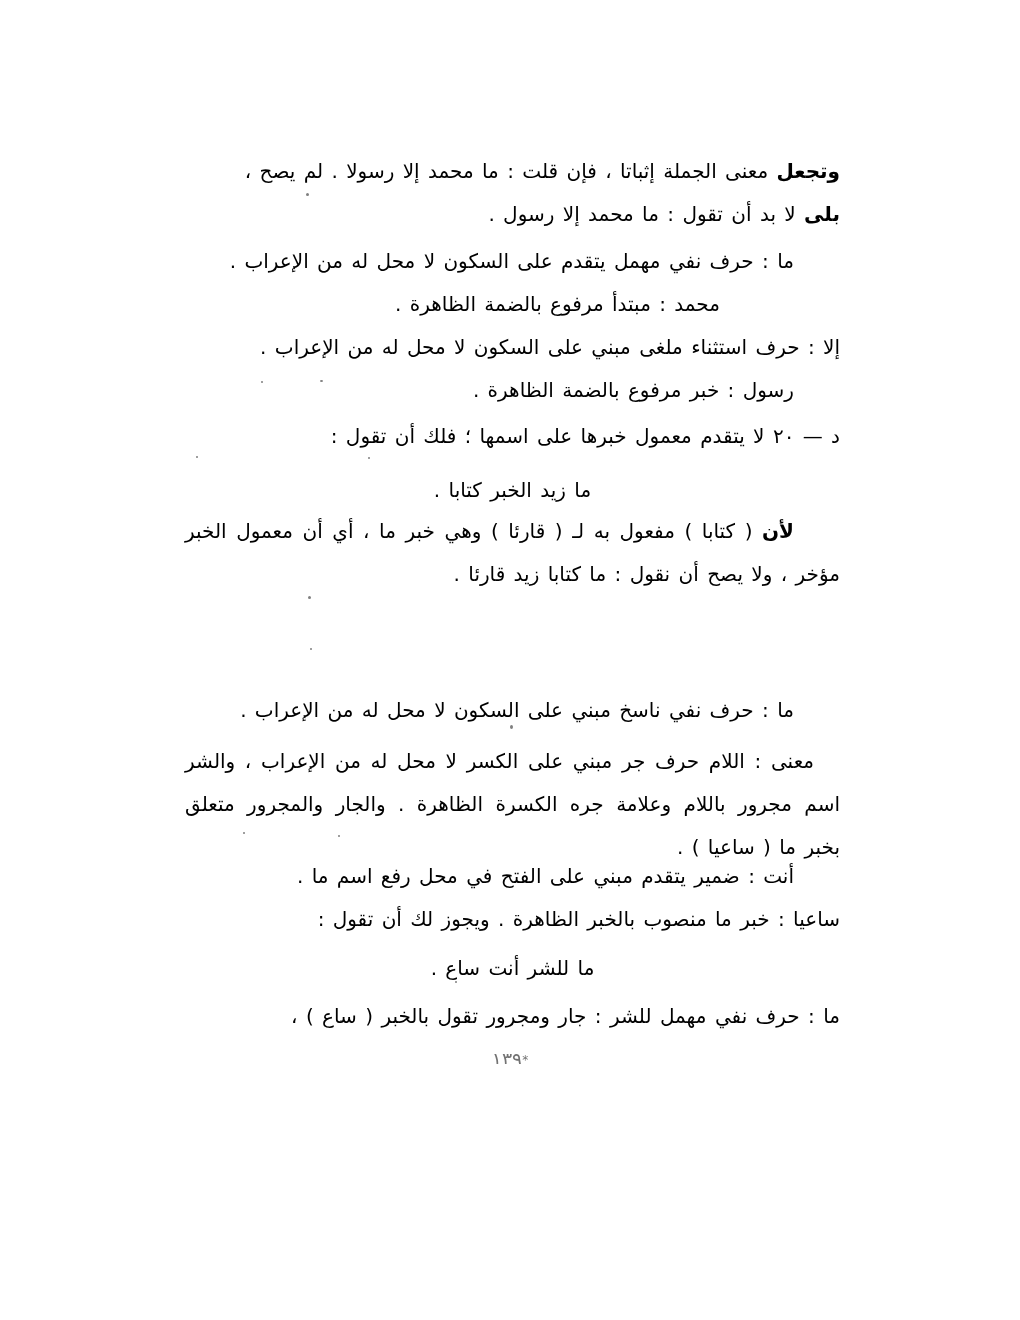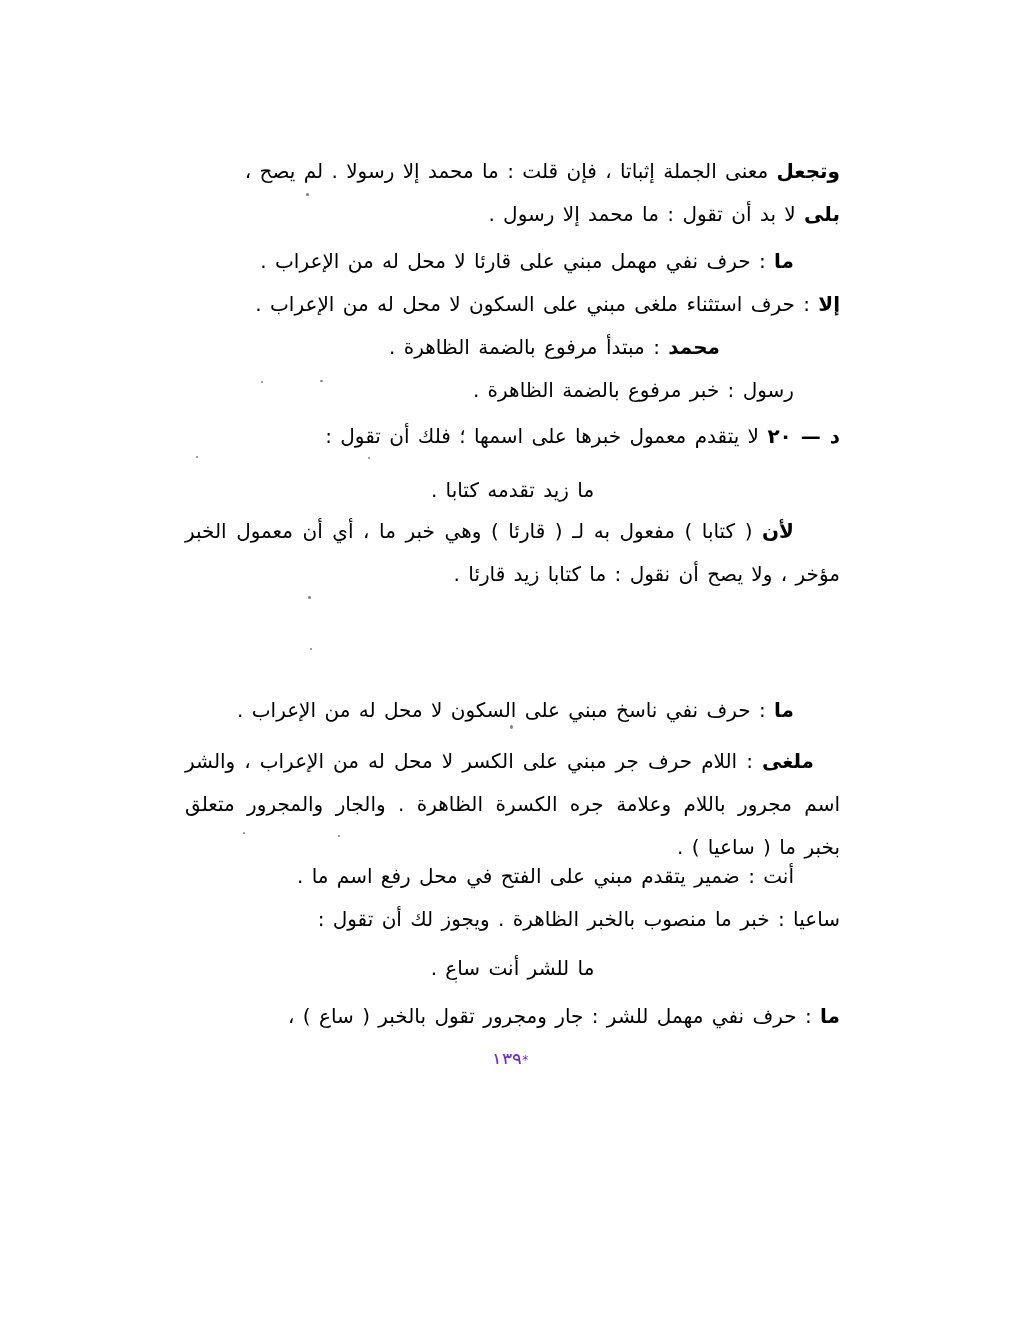--- a/index.html
+++ b/index.html
@@ -45,35 +45,35 @@
     text-align: center;
   }
   .para.indent-sm { text-indent: 26px; }
   .para.indent-md { text-indent: 46px; }
   .para.indent-lg { text-indent: 120px; }
 
   .lead {
     font-weight: bold;
   }
   .hw {
-    font-weight: bold;
+    font-weight: normal;
     margin-top: 38px;
   }
   .sp-top-xs { margin-top: 6px; }
   .sp-top-s  { margin-top: 11px; }
 
   .pagenum {
     position: absolute;
     left: 0;
     right: 0;
     top: 1048px;
     text-align: center;
     font-size: 19px;
     direction: rtl;
-    color: #6d28d9;
+    color: #737373;
   }
   .pagenum .star {
     font-size: 12px;
     vertical-align: 2px;
   }
   .speck {
     position: absolute;
     background: #2a2a2a;
     border-radius: 50%;
     opacity: .6;
@@ -83,42 +83,42 @@
 <body>
 
 <div class="page">
 
   <div class="text-block" style="top:150px;">
     <p class="para justify"><span class="lead">وتجعل</span><span> معنى الجملة إثباتا ، فإن قلت : ما محمد إلا رسولا . لم يصح ،</span></p>
     <p class="para"><span class="lead">بلى</span><span> لا بد أن تقول : ما محمد إلا رسول .</span></p>
   </div>
 
   <div class="text-block" style="top:240px;">
-    <p class="para indent-md"><span class="hw">ما</span><span> : حرف نفي مهمل مبني على قارئا لا محل له من الإعراب .</span></p>
+    <p class="para indent-md"><span class="hw">ما</span><span> : حرف نفي مهمل يتقدم على السكون لا محل له من الإعراب .</span></p>
+    <p class="para indent-lg"><span class="hw">محمد</span><span> : مبتدأ مرفوع بالضمة الظاهرة .</span></p>
     <p class="para"><span class="hw">إلا</span><span> : حرف استثناء ملغى مبني على السكون لا محل له من الإعراب .</span></p>
-    <p class="para indent-lg"><span class="hw">محمد</span><span> : مبتدأ مرفوع بالضمة الظاهرة .</span></p>
     <p class="para indent-md"><span>رسول</span><span> : خبر مرفوع بالضمة الظاهرة .</span></p>
   </div>
 
   <div class="text-block" style="top:415px;">
     <p class="para"><span class="hw">د — ٢٠</span><span> لا يتقدم معمول خبرها على اسمها ؛ فلك أن تقول :</span></p>
-    <p class="para center sp-top-s"><span>ما زيد تقدمه كتابا .</span></p>
+    <p class="para center sp-top-s"><span>ما زيد الخبر كتابا .</span></p>
   </div>
 
   <div class="text-block" style="top:510px;">
     <p class="para justify indent-md"><span class="lead">لأن</span><span> ( كتابا ) مفعول به لـ ( قارئا ) وهي خبر ما ، أي أن معمول الخبر مؤخر ، ولا يصح أن نقول : ما كتابا زيد قارئا .</span></p>
   </div>
 
 
   <div class="text-block" style="top:689px;">
     <p class="para indent-md"><span class="hw">ما</span><span> : حرف نفي ناسخ مبني على السكون لا محل له من الإعراب .</span></p>
   </div>
 
   <div class="text-block" style="top:740px;">
-    <p class="para justify indent-sm"><span class="hw">ملغى</span><span> : اللام حرف جر مبني على الكسر لا محل له من الإعراب ، والشر اسم مجرور باللام وعلامة جره الكسرة الظاهرة . والجار والمجرور متعلق بخبر ما ( ساعيا ) .</span></p>
+    <p class="para justify indent-sm"><span class="hw">معنى</span><span> : اللام حرف جر مبني على الكسر لا محل له من الإعراب ، والشر اسم مجرور باللام وعلامة جره الكسرة الظاهرة . والجار والمجرور متعلق بخبر ما ( ساعيا ) .</span></p>
   </div>
 
   <div class="text-block" style="top:855px;">
     <p class="para indent-md"><span>أنت</span><span> : ضمير يتقدم مبني على الفتح في محل رفع اسم ما .</span></p>
     <p class="para"><span>ساعيا</span><span> : خبر ما منصوب بالخبر الظاهرة . ويجوز لك أن تقول :</span></p>
     <p class="para center sp-top-xs"><span>ما للشر أنت ساع .</span></p>
   </div>
 
   <div class="text-block" style="top:995px;">
     <p class="para"><span class="hw">ما</span><span> : حرف نفي مهمل    للشر : جار ومجرور تقول بالخبر ( ساع ) ،</span></p>

